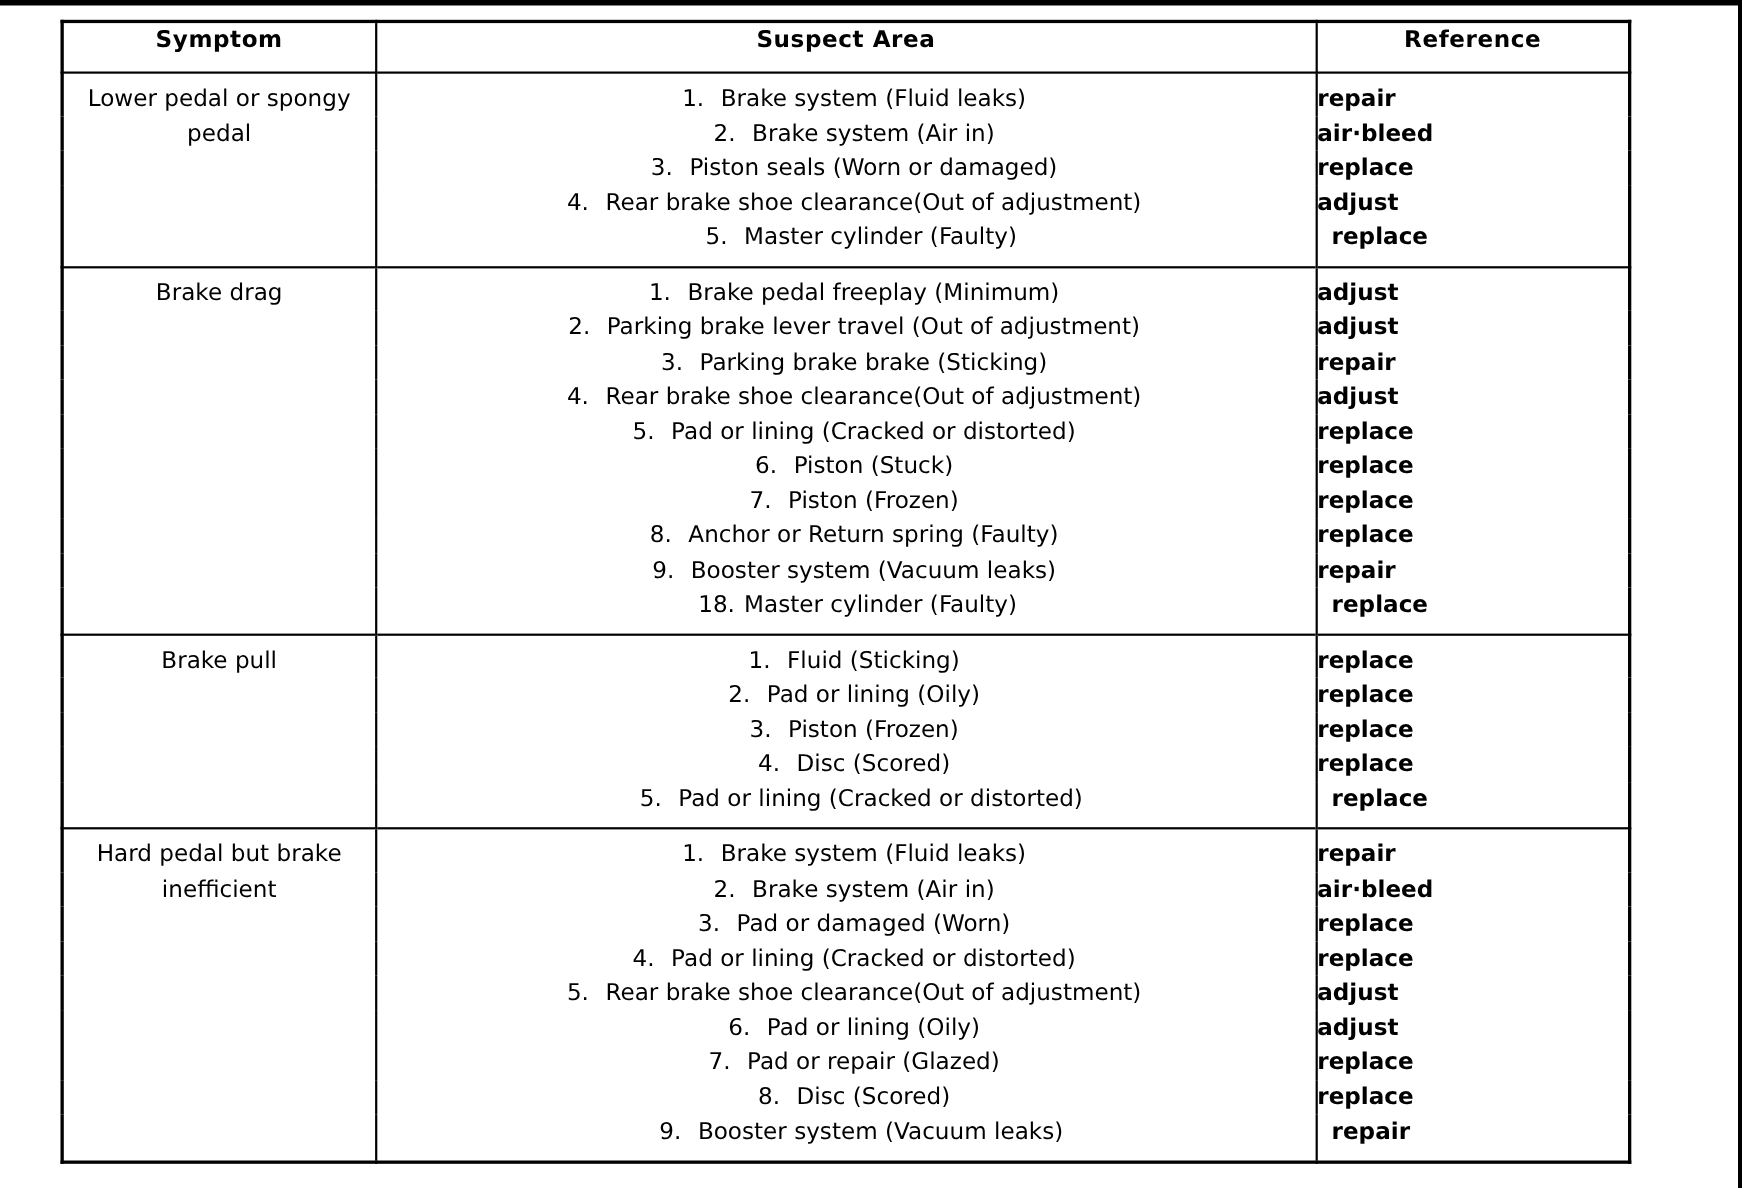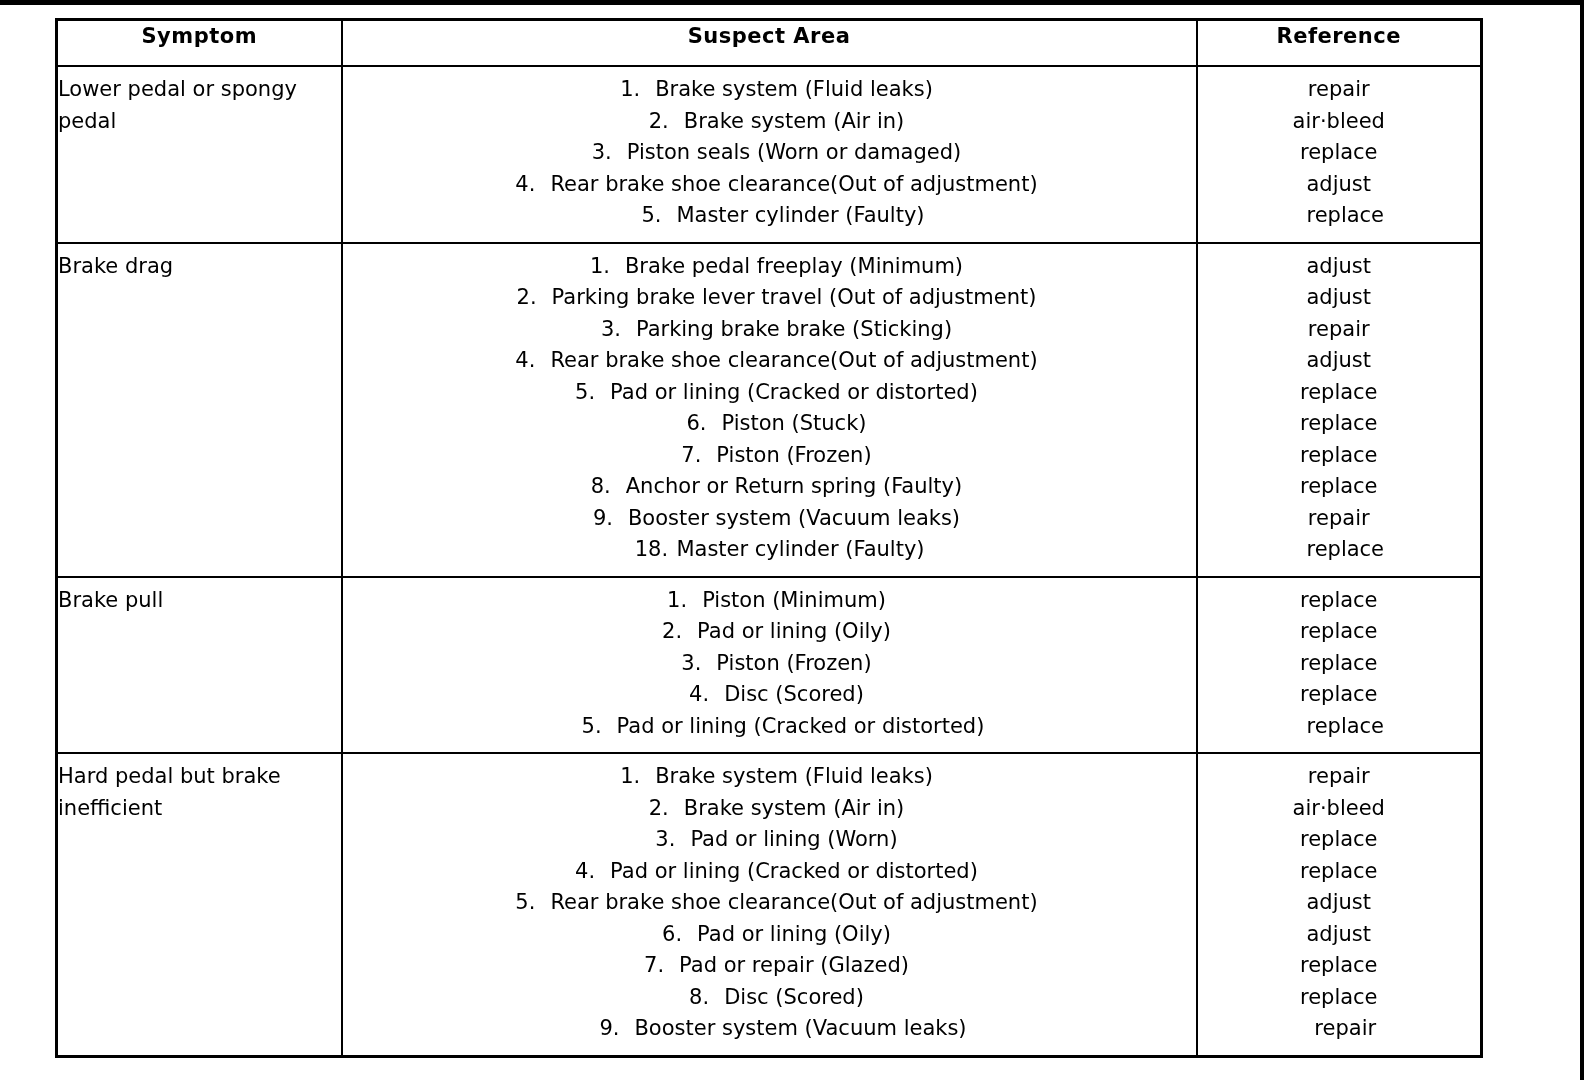--- a/index.html
+++ b/index.html
@@ -71,35 +71,36 @@
   }
   tr.group-start td {
     border-top: 2.5px solid #000;
   }
   tr.group-start td { padding-top: 7px; }
   tr.group-end td   { padding-bottom: 10px; padding-left: 13px; }
 
   td.symptom-cell {
     padding-left: 12px;
     padding-right: 10px;
-    text-align: left;
+    text-align: center;
     margin-left: 12px;
   }
   td.area-cell {
     padding-left: 20px;
     padding-right: 8px;
     text-align: center;
     white-space: nowrap;
   }
   td.area-cell .item-num {
     display: inline-block;
     width: 50px;
   }
   td.ref-cell {
-    text-align: center;
+    text-align: left;
+    font-weight: bold;
   }
 </style>
 </head>
 <body>
 
 <div class="page">
 
   <div class="scan-edge-top"></div>
   <div class="scan-edge-right"></div>
 
@@ -175,21 +176,21 @@
           <tr>
             <td class="area-cell"><span class="item-num">9.</span><span>Booster system (Vacuum leaks)</span></td>
             <td class="ref-cell">repair</td>
           </tr>
           <tr class="group-end">
             <td class="area-cell"><span class="item-num">18.</span><span>Master cylinder (Faulty)</span></td>
             <td class="ref-cell">replace</td>
           </tr>
           <tr class="group-start">
             <td class="symptom-cell" rowspan="5">Brake pull</td>
-            <td class="area-cell"><span class="item-num">1.</span><span>Piston (Minimum)</span></td>
+            <td class="area-cell"><span class="item-num">1.</span><span>Fluid (Sticking)</span></td>
             <td class="ref-cell">replace</td>
           </tr>
           <tr>
             <td class="area-cell"><span class="item-num">2.</span><span>Pad or lining (Oily)</span></td>
             <td class="ref-cell">replace</td>
           </tr>
           <tr>
             <td class="area-cell"><span class="item-num">3.</span><span>Piston (Frozen)</span></td>
             <td class="ref-cell">replace</td>
           </tr>
@@ -204,21 +205,21 @@
           <tr class="group-start">
             <td class="symptom-cell" rowspan="9">Hard pedal but brake inefficient</td>
             <td class="area-cell"><span class="item-num">1.</span><span>Brake system (Fluid leaks)</span></td>
             <td class="ref-cell">repair</td>
           </tr>
           <tr>
             <td class="area-cell"><span class="item-num">2.</span><span>Brake system (Air in)</span></td>
             <td class="ref-cell">air·bleed</td>
           </tr>
           <tr>
-            <td class="area-cell"><span class="item-num">3.</span><span>Pad or lining (Worn)</span></td>
+            <td class="area-cell"><span class="item-num">3.</span><span>Pad or damaged (Worn)</span></td>
             <td class="ref-cell">replace</td>
           </tr>
           <tr>
             <td class="area-cell"><span class="item-num">4.</span><span>Pad or lining (Cracked or distorted)</span></td>
             <td class="ref-cell">replace</td>
           </tr>
           <tr>
             <td class="area-cell"><span class="item-num">5.</span><span>Rear brake shoe clearance(Out of adjustment)</span></td>
             <td class="ref-cell">adjust</td>
           </tr>

